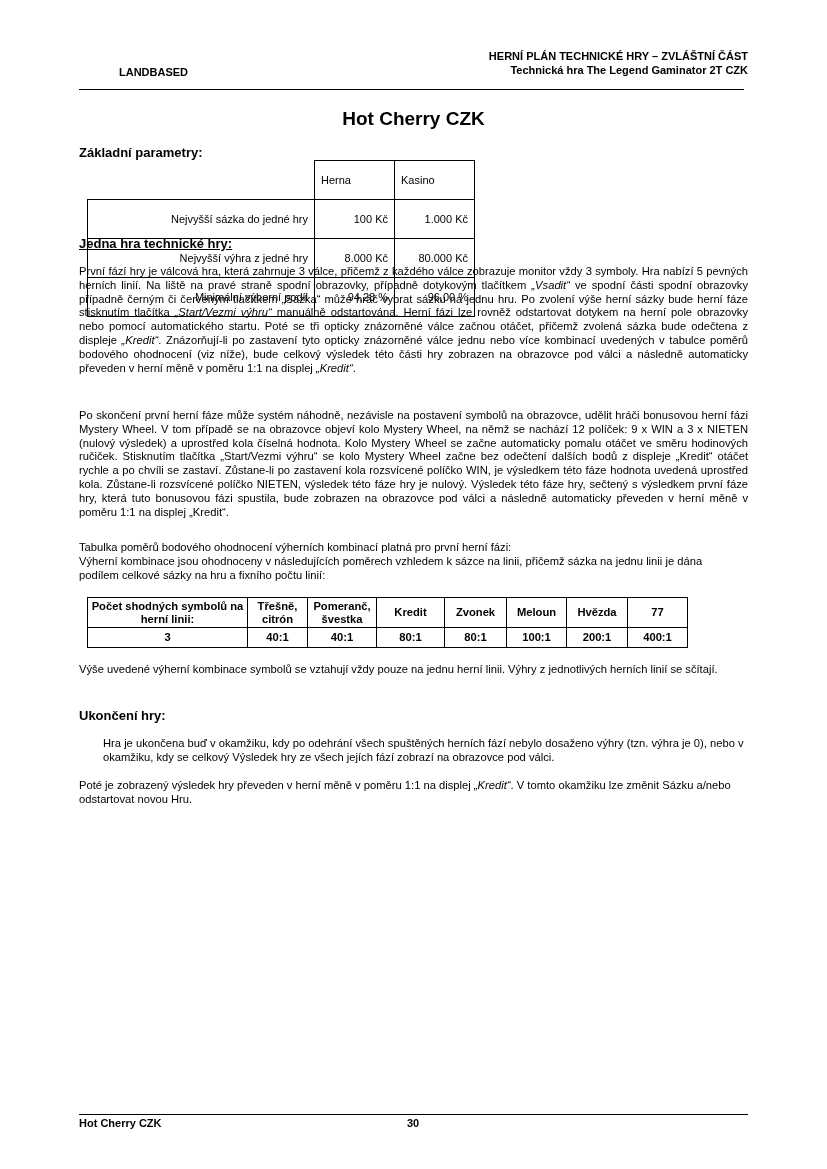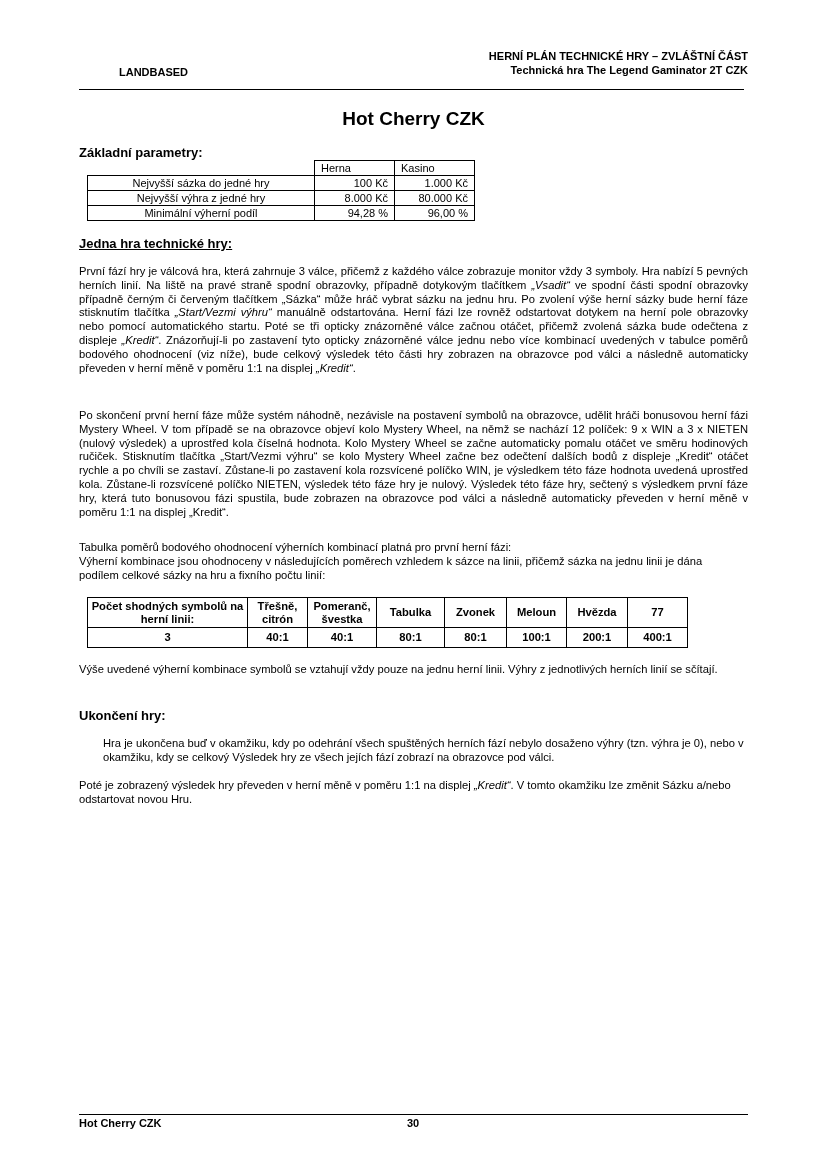--- a/index.html
+++ b/index.html
@@ -14,23 +14,23 @@
     .title { left: 0; width: 827px; top: 108px; text-align: center; font-size: 19px; font-weight: bold; }
     .h2 { left: 79px; font-size: 13px; font-weight: bold; }
     .para {
       left: 79px; width: 669px; font-size: 11.2px; line-height: 13.8px; text-align: justify;
     }
     .para.left { text-align: left; }
     .para i { font-style: italic; }
 
     table { border-collapse: collapse; }
     .param-table { left: 87px; top: 160px; font-size: 11px; }
-    .param-table td { border: 1px solid #000; padding: 0 6px; height: 14px; line-height: 14px; }
+    .param-table td { border: 1px solid #000; padding: 12px 6px; height: 14px; line-height: 14px; }
     .param-table td.empty { border: none; border-bottom: 1px solid #000; border-right: 1px solid #000; }
-    .param-table td.lbl { width: 214px; text-align: center; }
+    .param-table td.lbl { width: 214px; text-align: right; }
     .param-table td.num { width: 67px; text-align: right; }
     .param-table td.hd { text-align: left; }
 
     .pay-table { left: 87px; top: 597px; font-size: 11.2px; font-weight: bold; }
     .pay-table td { border: 1px solid #000; text-align: center; line-height: 13px; padding: 0 2px; }
     .pay-table tr.head td { height: 29px; }
     .pay-table tr.row td { height: 19px; }
 
     .ftr-rule { left: 79px; top: 1114px; width: 669px; height: 0; border-top: 1px solid #000; }
     .ftr-left { left: 79px; top: 1117px; font-size: 11px; font-weight: bold; }
@@ -83,21 +83,21 @@
   <div>Tabulka poměrů bodového ohodnocení výherních kombinací platná pro první herní fázi:</div>
   <div style="width:665px;">Výherní kombinace jsou ohodnoceny v následujících poměrech vzhledem k sázce na linii, přičemž sázka na jednu linii je dána podílem celkové sázky na hru a fixního počtu linií:</div>
 </div>
 
 <table class="abs pay-table">
   <tbody>
       <tr class="head">
     <td style="width:155px;">Počet shodných symbolů na herní linii:</td>
     <td style="width:55px;">Třešně, citrón</td>
     <td style="width:64px;">Pomeranč, švestka</td>
-    <td style="width:63px;">Tabulka</td>
+    <td style="width:63px;">Kredit</td>
     <td style="width:57px;">Zvonek</td>
     <td style="width:55px;">Meloun</td>
     <td style="width:56px;">Hvězda</td>
     <td style="width:55px;">77</td>
   </tr>
   <tr class="row">
     <td>3</td>
     <td>40:1</td>
     <td>40:1</td>
     <td>80:1</td>

